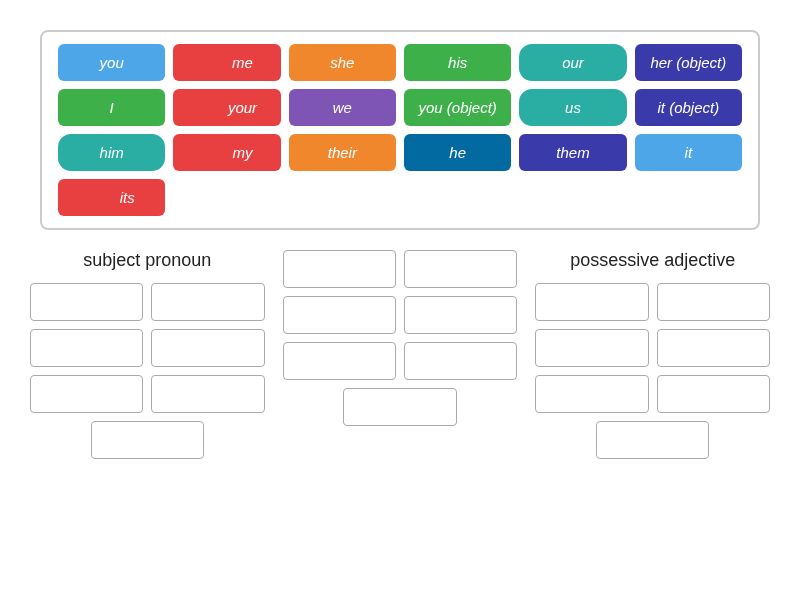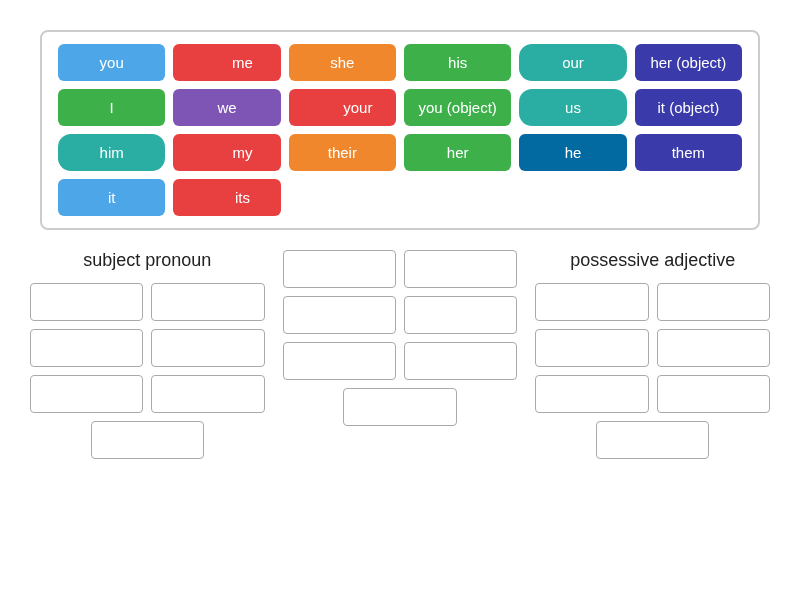--- a/index.html
+++ b/index.html
@@ -27,20 +27,21 @@
       align-items: center;
       justify-content: center;
       border-radius: 6px;
       color: #fff;
       font-size: 15px;
       font-weight: 500;
       padding: 10px 6px;
       cursor: grab;
       user-select: none;
       text-align: left;
+      font-style: italic;
     }
 
     .blue    { background: #4da6e8; }
     .red     { background: #e84040; padding-left: 37px; }
     .orange  { background: #f0872c; }
     .green   { background: #3db04a; }
     .teal    { background: #2aada3; border-radius: 13px; }
     .purple  { background: #7e55b5; }
     .indigo  { background: #3a3aaa; }
     .dark-red{ background: #0369a1; }
@@ -100,29 +101,28 @@
 <body>
 
 <div class="word-bank" id="word-bank">
 <div class="word-tile blue">you</div>
     <div class="word-tile red">me</div>
     <div class="word-tile orange">she</div>
     <div class="word-tile green">his</div>
     <div class="word-tile teal">our</div>
     <div class="word-tile indigo">her (object)</div>
     <div class="word-tile green">I</div>
+    <div class="word-tile red">your</div>
     <div class="word-tile purple">we</div>
-    <div class="word-tile red">your</div>
     <div class="word-tile green">you (object)</div>
     <div class="word-tile teal">us</div>
     <div class="word-tile indigo">it (object)</div>
     <div class="word-tile teal">him</div>
     <div class="word-tile red">my</div>
     <div class="word-tile orange">their</div>
-    <div class="word-tile green">her</div>
     <div class="word-tile dark-red">he</div>
     <div class="word-tile indigo">them</div>
     <div class="word-tile blue">it</div>
     <div class="word-tile red">its</div>
   </div>
 
 <div class="categories">
 <div class="category">
       <div class="category-title">subject pronoun</div>
       <div class="drop-grid">

